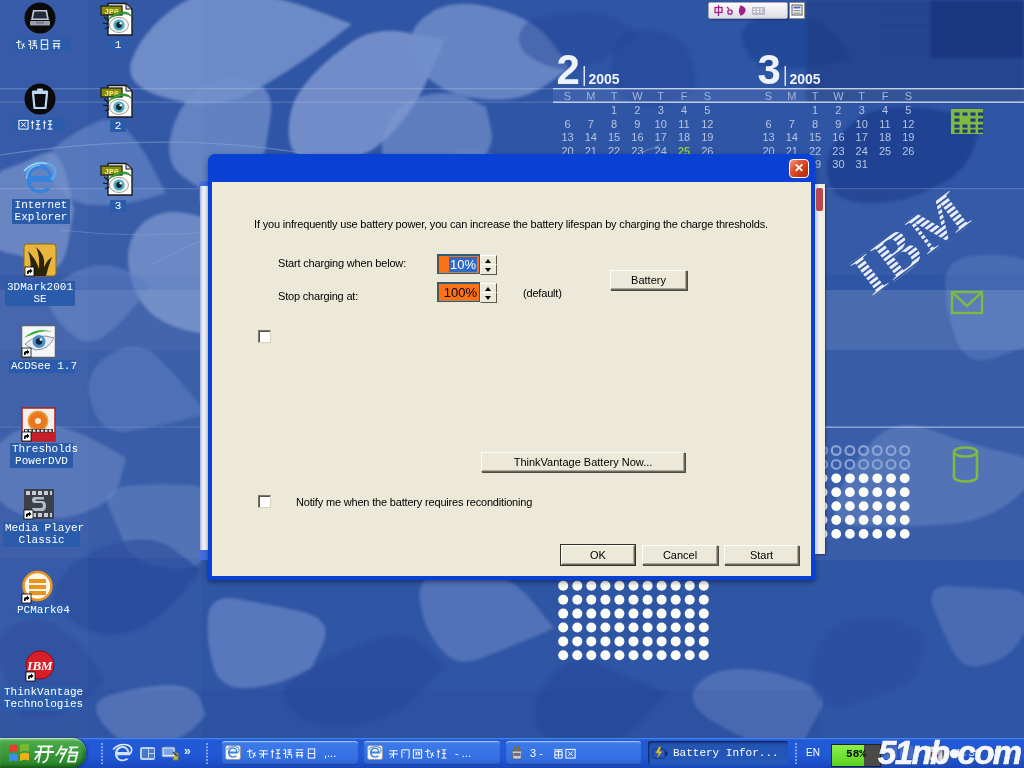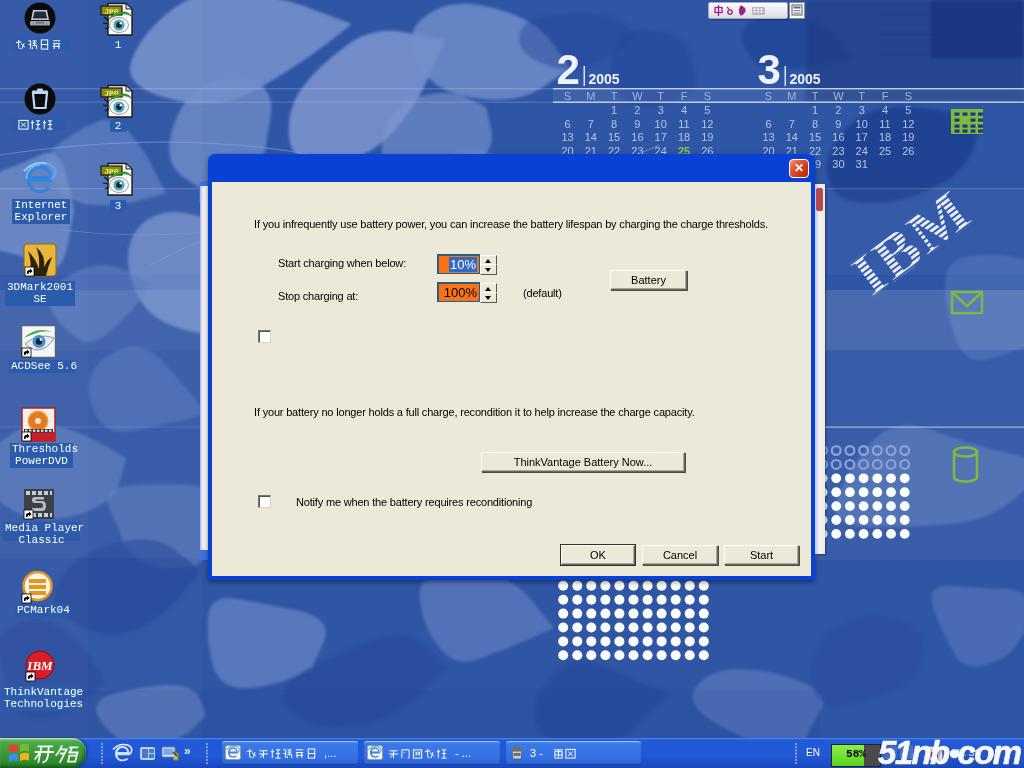--- a/index.html
+++ b/index.html
@@ -536,24 +536,24 @@
         <use href="#ga" transform="translate(0,1) scale(0.917)" stroke="#fff" stroke-width="1.09"></use>
         <use href="#gh" transform="translate(12,1) scale(0.917)" stroke="#fff" stroke-width="1.09"></use>
         <use href="#gh" transform="translate(24,1) scale(0.917)" stroke="#fff" stroke-width="1.09"></use>
       </svg></div>
 <div class="ilab" style="left:110px;top:120px;width:12px;height:12px">2</div>
 <div class="ilab" style="left:12px;top:199px;width:54px;height:25px">Internet
 Explorer</div>
 <div class="ilab" style="left:110px;top:200px;width:12px;height:12px">3</div>
 <div class="ilab" style="left:5px;top:281px;width:66px;height:25px">3DMark2001
 SE</div>
-<div class="ilab" style="left:9px;top:360px;width:62px;height:13px">ACDSee 5.6</div>
+<div class="ilab" style="left:9px;top:360px;width:62px;height:13px">ACDSee 1.7</div>
 <div class="ilab" style="left:10px;top:443px;width:59px;height:25px">Thresholds
 PowerDVD</div>
-<div class="ilab" style="left:3px;top:522px;width:73px;height:19px">Media Player
+<div class="ilab" style="left:3px;top:522px;width:73px;height:25px">Media Player
 Classic</div>
 <div class="ilab" style="left:15px;top:604px;width:50px;height:13px">PCMark04</div>
 <div class="ilab" style="left:2px;top:686px;width:74px;height:25px">ThinkVantage
 Technologies</div>
 <div class="abs" style="left:199px;top:181px;width:11px;height:24px;background:#3f6fe0;border-radius:5px 0 0 5px"></div>
 <div class="abs" style="left:200px;top:186px;width:9px;height:370px;background:linear-gradient(90deg,#aab2e0 0%,#eceefc 30%,#f8f8f4 60%,#efecdf 100%)"></div>
 <div class="abs" style="left:200px;top:550px;width:9px;height:10px;background:#3f6fe0"></div>
 <div id="dlg">
  <div id="xbtn">✕</div>
  <div id="dlgbody">
@@ -578,21 +578,20 @@
     <div class="spinbtn" style="top:0">
             <i style="position:absolute;left:4px;top:2.5px;border:3px solid transparent;border-bottom:4px solid #000;border-top:none"></i>
           </div>
     <div class="spinbtn" style="top:9px">
             <i style="position:absolute;left:4px;top:3px;border:3px solid transparent;border-top:4px solid #000;border-bottom:none"></i>
           </div>
   </div>
   <div class="t11" style="left:291px;top:105px">(default)</div>
   <div class="btn" style="left:398px;top:88px;width:75px;height:18px;line-height:18px">Battery</div>
   <div class="cb" style="left:46px;top:148px"></div>
-  <div class="t11" style="left:22px;top:224px">If your battery no longer holds a full charge, recondition it to help increase the charge capacity.</div>
   <div class="btn" style="left:269px;top:270px;width:202px;height:18px;line-height:18px">ThinkVantage Battery Now...</div>
   <div class="cb" style="left:46px;top:313px"></div>
   <div class="t11" style="left:64px;top:314px">Notify me when the battery requires reconditioning</div>
   <div class="btn" style="left:349px;top:363px;width:72px;height:18px;line-height:18px;outline:1.4px solid #30302a">OK</div>
   <div class="btn" style="left:430px;top:363px;width:74px;height:18px;line-height:18px">Cancel</div>
   <div class="btn" style="left:512px;top:363px;width:73px;height:18px;line-height:18px">Start</div>
  </div>
 </div>
 <div class="abs" style="left:815px;top:184px;width:10px;height:370px;background:linear-gradient(90deg,#c2c6ee 0%,#dcdcf2 25%,#f4f2e8 45%,#efecdf 100%);box-shadow:1px 1px 2px rgba(0,0,30,.4)"></div>
 <div class="abs" style="left:816px;top:188px;width:7px;height:23px;background:#b44a50;border-radius:2px"></div>
@@ -690,20 +689,28 @@
 <path d="M3,6 L13,6 L12,14 L4,14 Z" fill="#c8ccd8" stroke="#555" stroke-width="0.8"></path>
 <path d="M5,6 L5,3 Q5,1.5 6.5,2 L7,6 M9,6 L9.5,1 L11,5.5" stroke="#8a6a3a" stroke-width="1.4" fill="none"></path>
 <rect x="4.5" y="8" width="7" height="3" fill="#6a7080"></rect>
 </svg>
         <span style="position:absolute;left:24px;top:6px;font-size:11px;color:#fff">3 -&nbsp;</span>
         <svg style="position:absolute;left:47px;top:50%;margin-top:-6px" width="24" height="13" viewBox="0 0 24 13">
           <use href="#gg" transform="translate(0,1) scale(0.917)" stroke="#fff" stroke-width="1.09"></use>
           <use href="#ga" transform="translate(12,1) scale(0.917)" stroke="#fff" stroke-width="1.09"></use>
         </svg>
       </div>
+<div class="tkbtn pressed" style="left:648px;width:140px">
+        <svg style="position:absolute;left:4px;top:4px" width="17" height="16" viewBox="0 0 17 16">
+<rect x="1" y="4" width="12" height="9" rx="1.5" fill="#2858c8" stroke="#102a6a" stroke-width="0.8"></rect>
+<rect x="13" y="6.5" width="2.5" height="4" fill="#102a6a"></rect>
+<path d="M7,2 L4,8 L7,8 L5.5,13 L10,6.5 L7,6.5 L9,2 Z" fill="#f8d020" stroke="#a88a10" stroke-width="0.5"></path>
+</svg>
+        <span style="position:absolute;left:25px;top:6px;font-size:11px;color:#fff;font-family:'Liberation Mono',monospace">Battery Infor...</span>
+      </div>
 <svg class="abs" style="left:794px;top:4px" width="6" height="22" viewBox="0 0 6 22">
 <g fill="#9db8ef">
           <circle cx="2" cy="2.0" r="1"></circle>
           <circle cx="2" cy="5.2" r="1"></circle>
           <circle cx="2" cy="8.4" r="1"></circle>
           <circle cx="2" cy="11.600000000000001" r="1"></circle>
           <circle cx="2" cy="14.8" r="1"></circle>
           <circle cx="2" cy="18.0" r="1"></circle>
           <circle cx="2" cy="21.200000000000003" r="1"></circle>
         </g>

